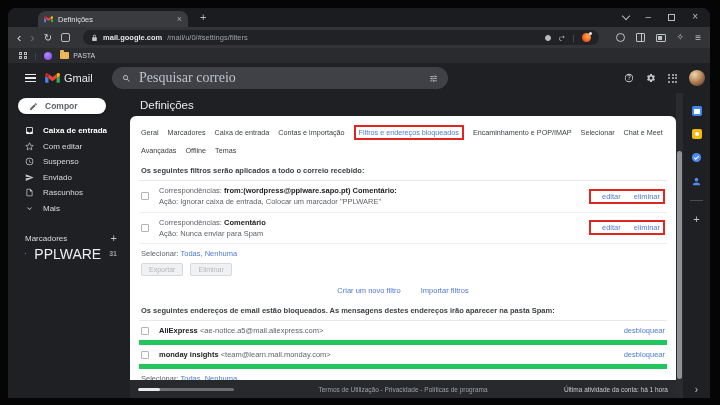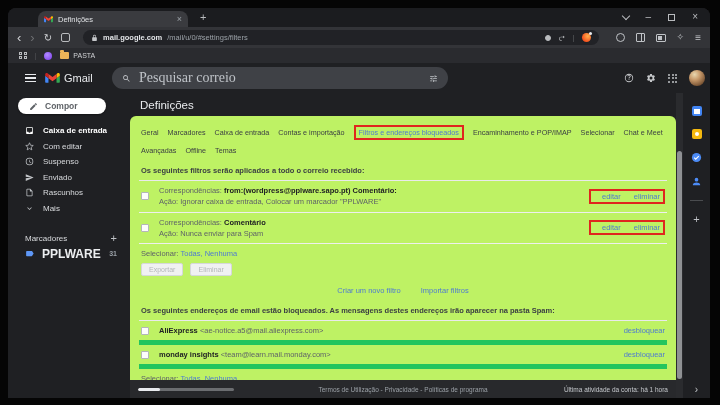--- a/index.html
+++ b/index.html
@@ -78,28 +78,28 @@
   .sidebar { width:122px; flex:none; padding-top:5px; display:flex; flex-direction:column; }
   .compose { margin-left:10px; width:88px; height:16px; background:#fff; border-radius:12px;
              display:flex; align-items:center; gap:7px; padding-left:11px; box-shadow:0 1px 2px rgba(0,0,0,.4); }
   .compose span { font-size:8.5px; color:#5f6368; font-weight:bold; }
   .gnav { margin-top:9px; }
   .gnav-item { height:15.5px; display:flex; align-items:center; gap:9px; padding-left:17px; font-size:8px; color:#d9dbde; }
   .gnav-item.first { color:#ffffff; font-weight:bold; }
   .labels-head { margin-top:15px; display:flex; align-items:center; padding:0 13px 0 17px; font-size:8px; color:#d9dbde; height:14px; }
   .labels-add { margin-left:auto; font-size:11px; color:#c0c3c7; line-height:1; }
   .label-item { height:17px; display:flex; align-items:center; gap:8px; padding:0 13px 0 17px; }
-  .label-name { font-size:12px; font-weight:bold; color:#eceef0; }
+  .label-name { font-size:14px; font-weight:normal; color:#eceef0; }
   .label-count { margin-left:auto; font-size:7px; color:#9aa0a6; font-weight:bold; }
 
   .gmain { flex:1; display:flex; flex-direction:column; min-width:0; }
   .main-title { height:23px; display:flex; align-items:center; padding-left:10px; font-size:11.5px; color:#e8eaed; flex:none; }
 
   
-  .panel { flex:1; background:#bef264; border-radius:6px 6px 0 0; padding:6px 9px 0 9px; overflow:hidden;
+  .panel { flex:1; background:#ffffff; border-radius:6px 6px 0 0; padding:6px 9px 0 9px; overflow:hidden;
            font-size:7.5px; color:#202124; }
   .stabs { display:flex; flex-wrap:wrap; align-items:center; column-gap:9px; row-gap:6px; padding:3px 0 7px 2px; color:#3c4043; }
   .stab { font-size:7.2px; white-space:nowrap; }
   .stab.active { color:#4f7bd0; }
   .red-box { border:2px solid #e0261e; padding:1px 3px; display:inline-flex; align-items:center; }
   .sec-head { font-weight:bold; color:#3c4043; font-size:7.5px; padding:4px 0 5px 2px; border-bottom:1px solid #e9eaeb; }
   .frow { display:flex; align-items:center; padding:4px 2px; border-bottom:1px solid #eeefef; }
   .cbx { width:8px; height:8px; border:1px solid #b3b6b9; border-radius:1px; background:#fdfdfd; flex:none; margin-right:10px; }
   .ftext { flex:1; line-height:1.5; min-width:0; }
   .muted { color:#5f6368; }

